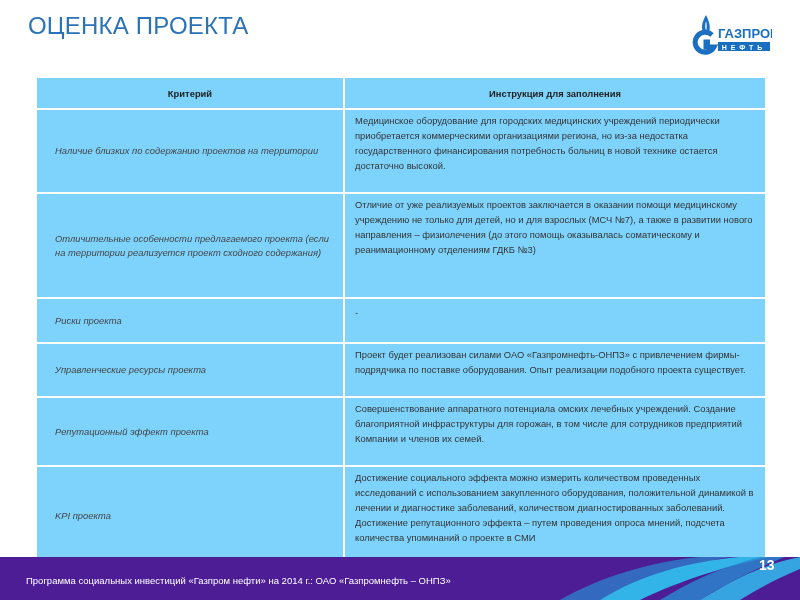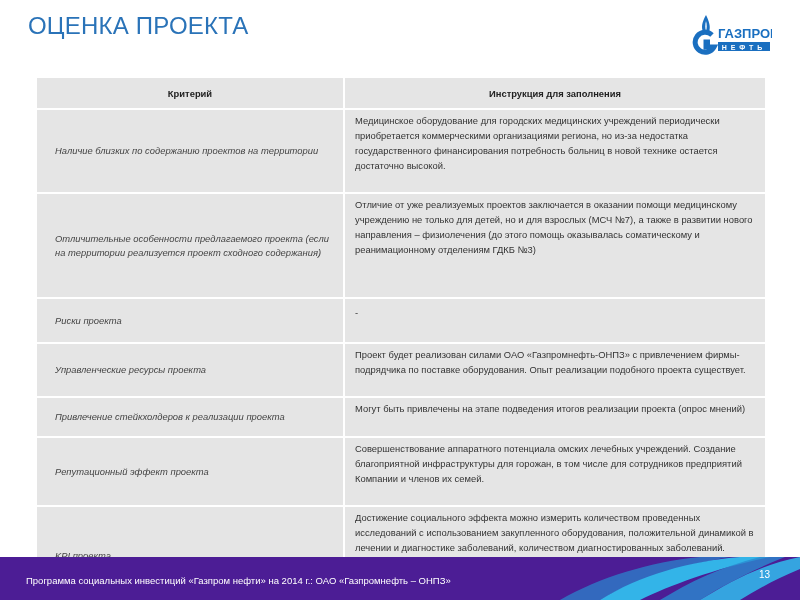--- a/index.html
+++ b/index.html
@@ -19,21 +19,21 @@
 
     .table-wrap {
       position: absolute; left: 35px; top: 76px; width: 730px;
     }
     table {
       width: 730px; border-collapse: collapse; table-layout: fixed;
     }
     col.c1 { width: 308px; }
     col.c2 { width: 422px; }
     th, td {
-      background: #e5e5e5;
+      background: #7dd3fc;
       border: 2px solid #ffffff;
       font-size: 9.4px;
       color: #3a3a3a;
       vertical-align: middle;
     }
     th {
       height: 32px; font-weight: bold; text-align: center; color: #222;
     }
     td.crit {
       padding: 0 8px 0 18px; font-style: italic; color: #444;
@@ -55,22 +55,22 @@
     .footer {
       position: absolute; left: 0; top: 557px; width: 800px; height: 43px;
       background: #4c1d95; overflow: hidden;
     }
     .footer svg.deco { position: absolute; left: 0; top: 0; }
     .footer-text {
       position: absolute; left: 26px; top: 18px;
       font-size: 9.5px; color: #ffffff; white-space: nowrap;
     }
     .page-num {
-      position: absolute; left: 759px; top: 12px;
-      font-size: 10px; color: #ffffff; font-weight: normal;
+      position: absolute; left: 759px; top: 0;
+      font-size: 14px; color: #ffffff; font-weight: bold;
     }
   </style>
 </head>
 <body>
 
 <div class="slide-title">ОЦЕНКА ПРОЕКТА</div>
 
 <div class="logo">
   <svg width="80" height="42" viewBox="0 0 80 42">
 
@@ -108,24 +108,20 @@
         <td class="instr">Отличие от уже реализуемых проектов заключается в оказании помощи медицинскому учреждению не только для детей, но и  для взрослых (МСЧ №7), а также в развитии нового направления – физиолечения (до этого помощь оказывалась соматическому и реанимационному отделениям ГДКБ №3)</td>
       </tr>
       <tr class="r3">
         <td class="crit">Риски проекта</td>
         <td class="instr">-</td>
       </tr>
       <tr class="r4">
         <td class="crit">Управленческие ресурсы проекта</td>
         <td class="instr">Проект будет реализован силами ОАО «Газпромнефть-ОНПЗ» с привлечением фирмы-подрядчика по поставке оборудования. Опыт реализации подобного проекта существует.</td>
       </tr>
-      <tr class="r5">
-        <td class="crit">Привлечение стейкхолдеров к реализации проекта</td>
-        <td class="instr">Могут быть привлечены на этапе подведения итогов реализации проекта (опрос мнений)</td>
-      </tr>
       <tr class="r6">
         <td class="crit">Репутационный эффект проекта</td>
         <td class="instr">Совершенствование аппаратного потенциала омских лечебных учреждений. Создание  благоприятной инфраструктуры для горожан, в том числе для сотрудников  предприятий Компании и членов их семей.</td>
       </tr>
       <tr class="r7">
         <td class="crit">KPI проекта</td>
         <td class="instr">Достижение социального эффекта можно измерить количеством проведенных исследований с использованием закупленного оборудования, положительной динамикой в лечении и диагностике заболеваний, количеством диагностированных заболеваний. Достижение репутационного эффекта – путем проведения опроса мнений, подсчета количества упоминаний о проекте в СМИ</td>
       </tr>
     </tbody>
   </table>

